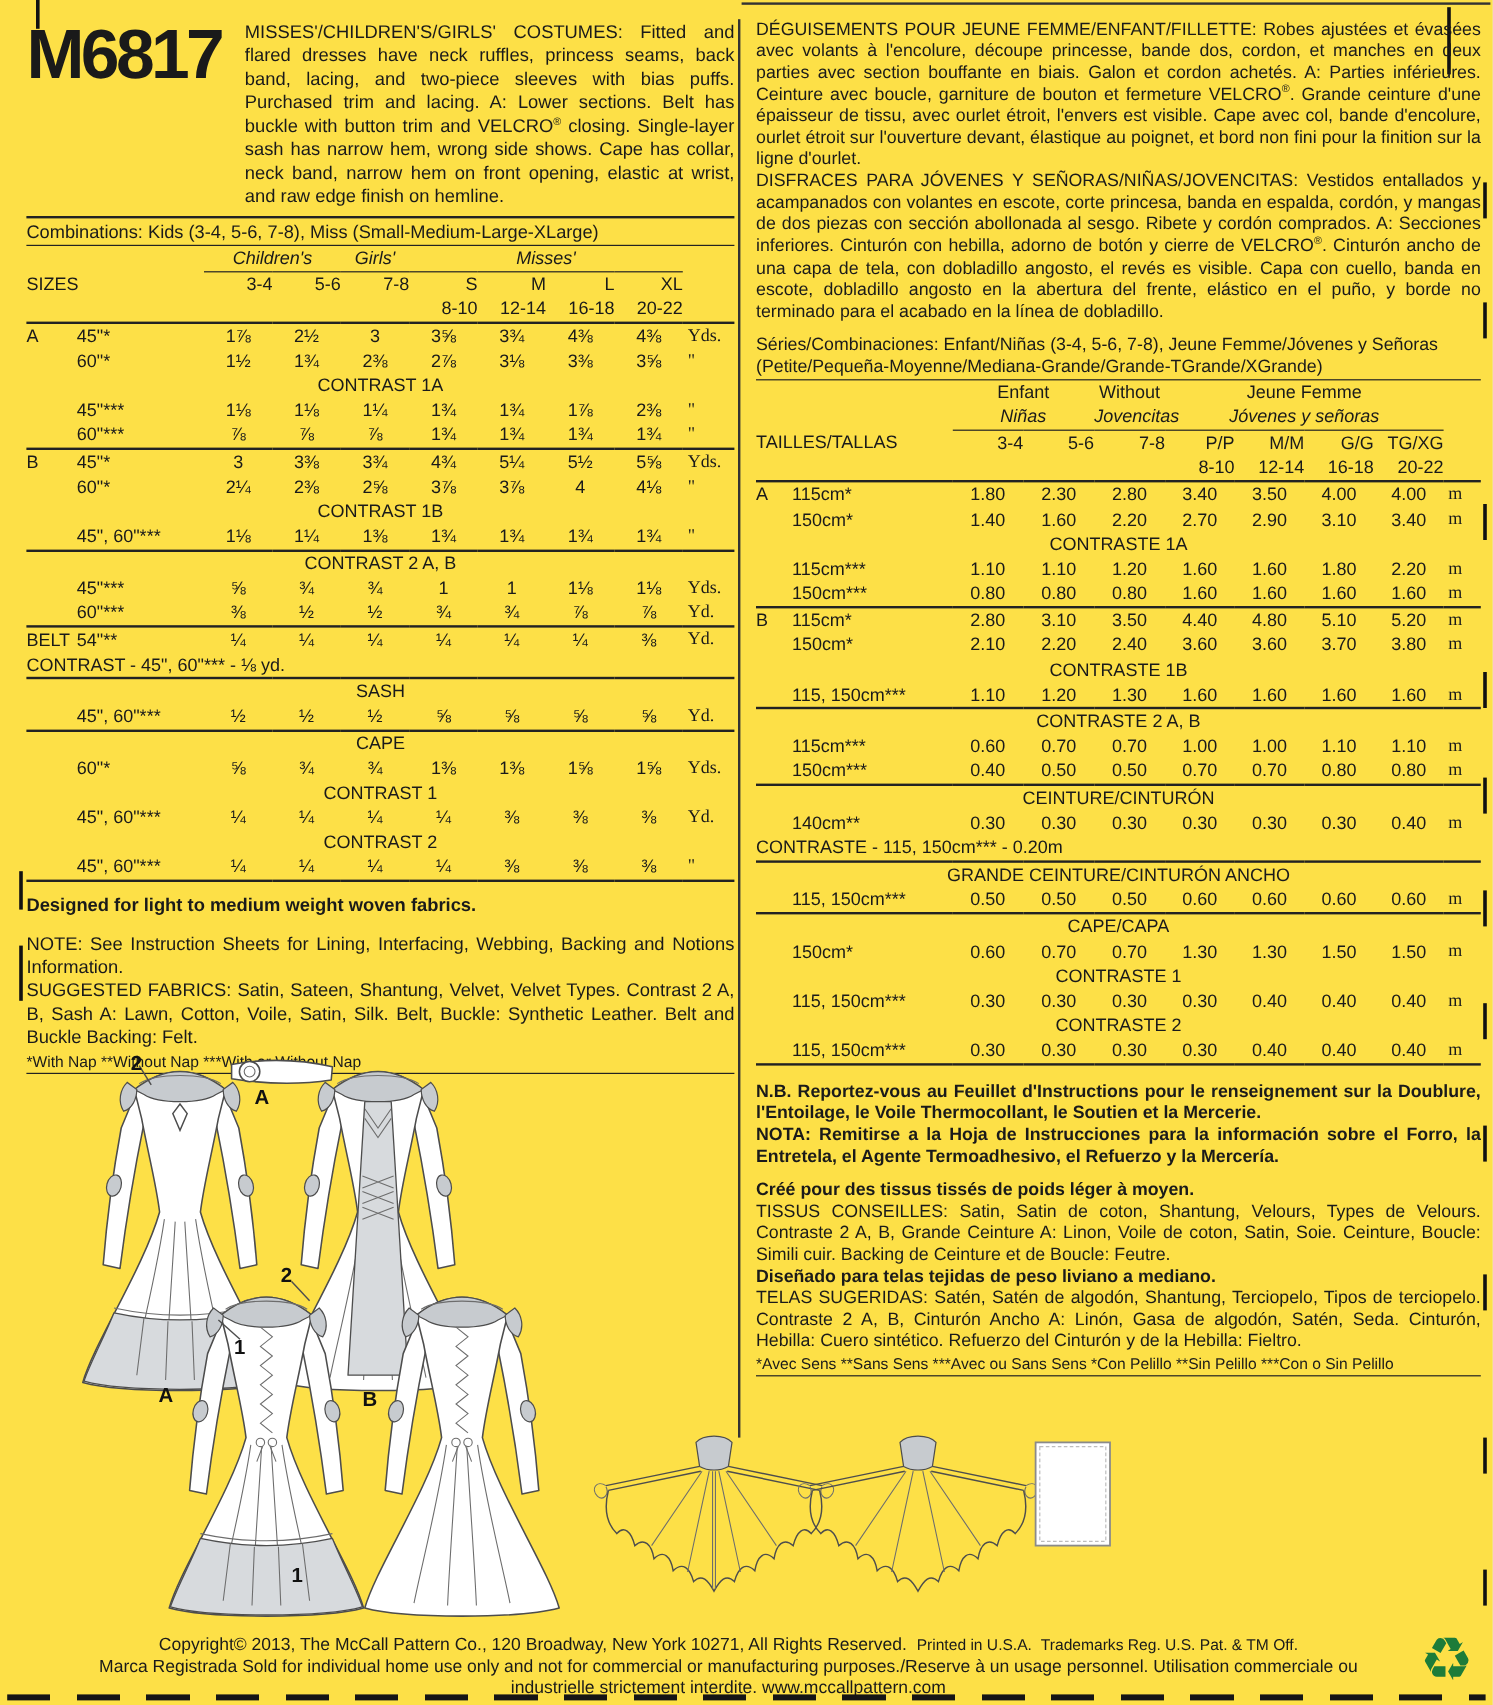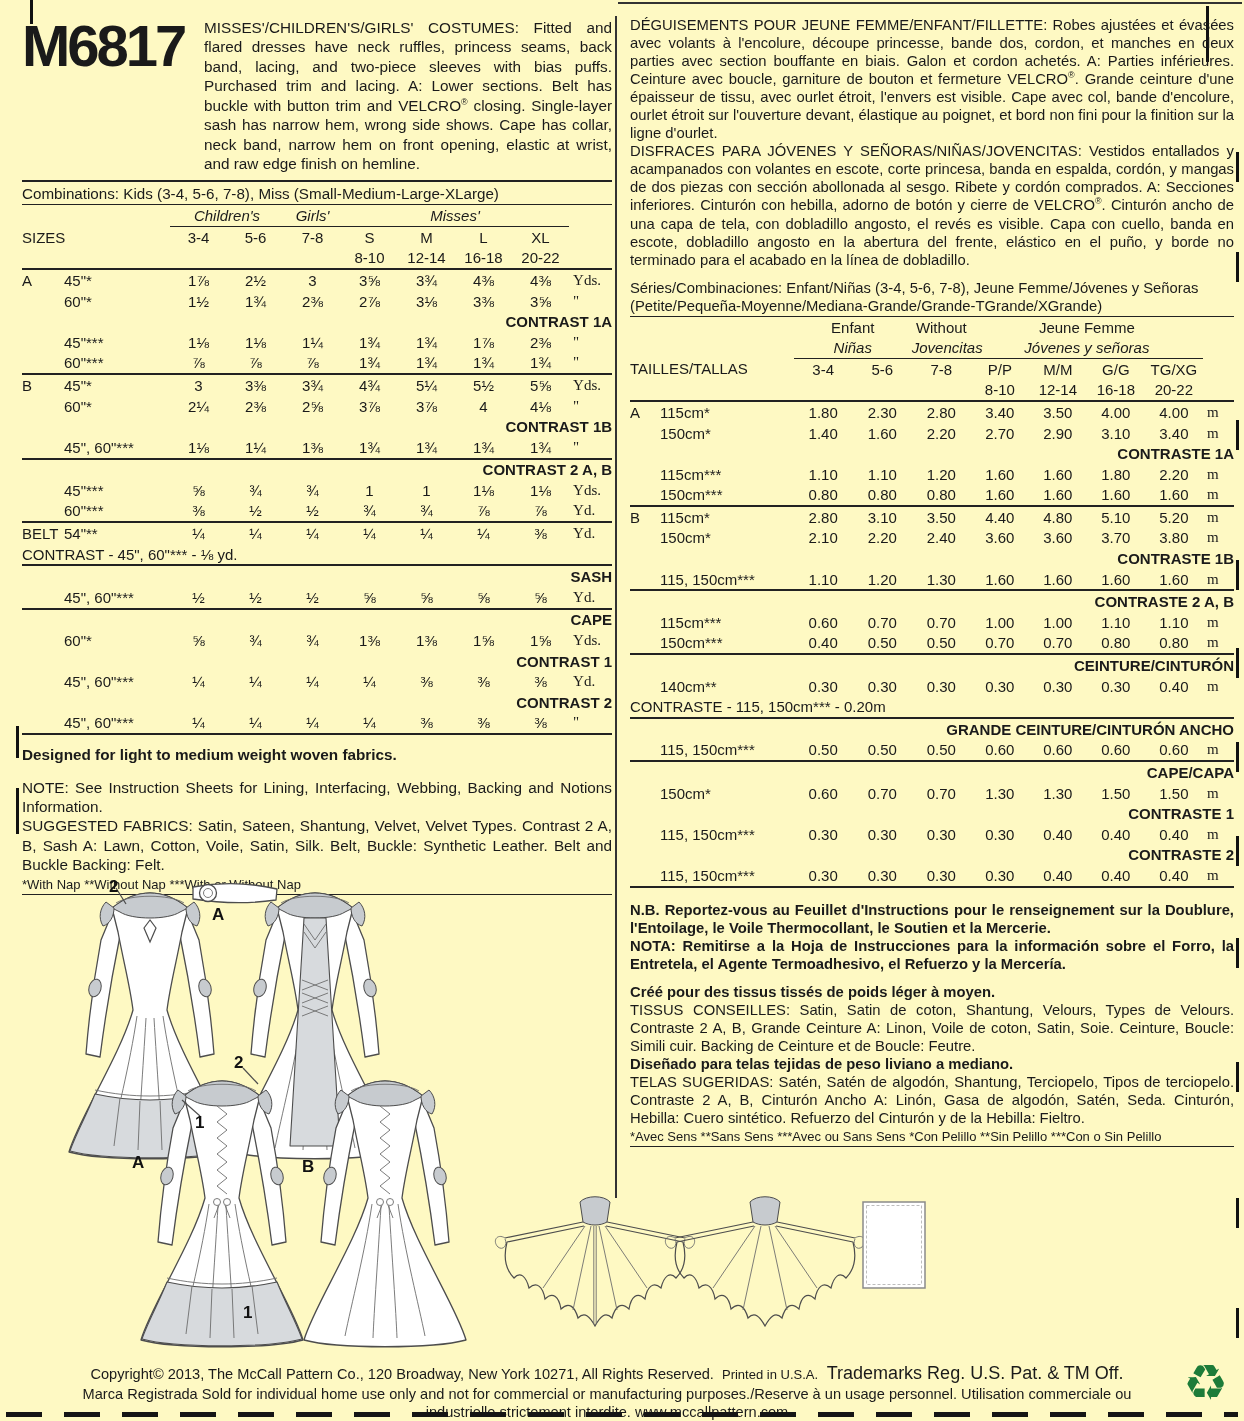--- a/index.html
+++ b/index.html
@@ -1,66 +1,66 @@
 <!DOCTYPE html>
 <html><head>
 <meta charset="utf-8">
 <style>
   html,body{margin:0;padding:0;background:#e8e8e8;}
-  .page{position:relative;width:1244px;height:1421px;background:#fef9c3;color:#1a1a1a;
+  .page{position:relative;width:1244px;height:1421px;background:#fde047;color:#1a1a1a;
         font-family:"Liberation Sans",sans-serif;overflow:hidden;}
   p{margin:0;}
   .b{font-weight:bold;}
   b{font-weight:normal;}
   sup{font-size:9px;vertical-align:super;line-height:0;}
   
   .col-left{position:absolute;left:22px;top:18px;width:590px;}
   .col-right{position:absolute;left:630px;top:16px;width:604px;}
   .trow{display:flex;gap:12px;align-items:flex-start;}
   .pattern-no{font-size:58px;font-weight:bold;letter-spacing:-3px;line-height:.95;width:170px;flex:none;}
   .desc{font-size:15.3px;line-height:1.27;text-align:justify;}
   .desc-j{font-size:14.8px;line-height:1.22;text-align:justify;}
   .toprule{border-bottom:2.2px solid #222;margin:7px 0 0 0;}
   .combos{font-size:15.2px;padding:3px 0 2px 0;border-bottom:1.8px solid #222;}
   .combos2{font-size:14.8px;padding:4px 0 1px 0;border-bottom:1.6px solid #222;margin-top:6px;line-height:1.22;}
   
   table.yt{border-collapse:collapse;table-layout:fixed;width:100%;font-size:15px;}
   table.yt td{padding:0;height:20.6px;white-space:nowrap;overflow:visible;}
   table.yt .grp{text-align:center;}
   table.yt .grp-u{border-bottom:1.6px solid #222;font-style:italic;}
-  table.yt .size-row td{text-align:center;}
+  table.yt .size-row td{text-align:right;}
   table.yt .size-row td.size-label{text-align:left;}
   table.yt .size-row2 td{border-bottom:2px solid #222;}
   table.yt td.lbl{text-align:left;}
   table.yt .ltr{display:inline-block;min-width:42px;}
   .metric table.yt .ltr{min-width:30px;}
   table.yt td.val{text-align:center;}
   table.yt td.unit{text-align:left;padding-left:4px;font-family:Liberation Serif, serif;}
-  table.yt td.sec{font-weight:bold;text-align:right;}
+  table.yt td.sec{font-weight:normal;text-align:center;}
   table.yt td.note{text-align:left;}
   table.yt tr.rule td{border-top:2px solid #222;}
   table.yt{border-bottom:2px solid #222;}
   .mt1{margin-top:13px;} .mt2{margin-top:10px;}
   .footnote{font-size:13px;margin-top:2px;}
   .fr-rule{border-bottom:1.8px solid #222;margin-top:2px;}
   .divider{position:absolute;left:615px;top:16px;width:2px;height:1182px;background:#333;}
   .topline{position:absolute;left:618px;top:2px;right:2px;height:2px;background:#333;}
   .tick{position:absolute;width:2.5px;background:#111;}
   
   svg.illos{position:absolute;left:12px;top:872px;}
   .ln{fill:#fff;stroke:#4d4d4d;stroke-width:1.3;stroke-linejoin:round;}
   .shade{fill:#d7dadd;stroke:#4d4d4d;stroke-width:1.1;stroke-linejoin:round;}
   .ruff{fill:#c7cbcf;stroke:#4d4d4d;stroke-width:1;}
   .thin{fill:none;stroke:#6d6d6d;stroke-width:.9;}
   .thin2{fill:none;stroke:#4d4d4d;stroke-width:1.2;}
   .num{font-family:"Liberation Sans",sans-serif;font-size:17px;font-weight:bold;fill:#111;}
   
   .footer{position:absolute;left:40px;right:70px;top:1362px;text-align:center;font-size:14.6px;line-height:1.25;}
   .printed{font-size:13px;padding:0 4px;}
-  .tm{font-size:18px;}
+  .tm{font-size:13px;}
   .recycle{position:absolute;right:16px;top:1358px;font-size:50px;line-height:1;font-family:"DejaVu Sans",sans-serif;}
   .cutline{position:absolute;left:6px;right:6px;bottom:4px;height:5px;
     background:repeating-linear-gradient(90deg,#151515 0 36px,transparent 36px 58px);}
 </style>
 </head>
 <body>
 
 <div class="page">
 
   <div class="topline"></div>

